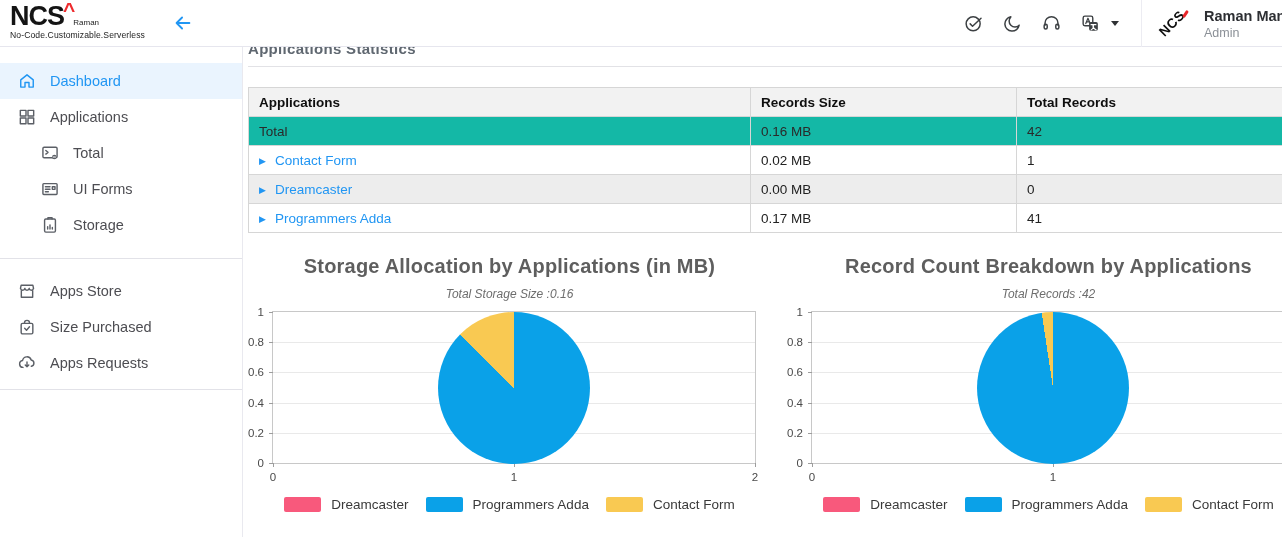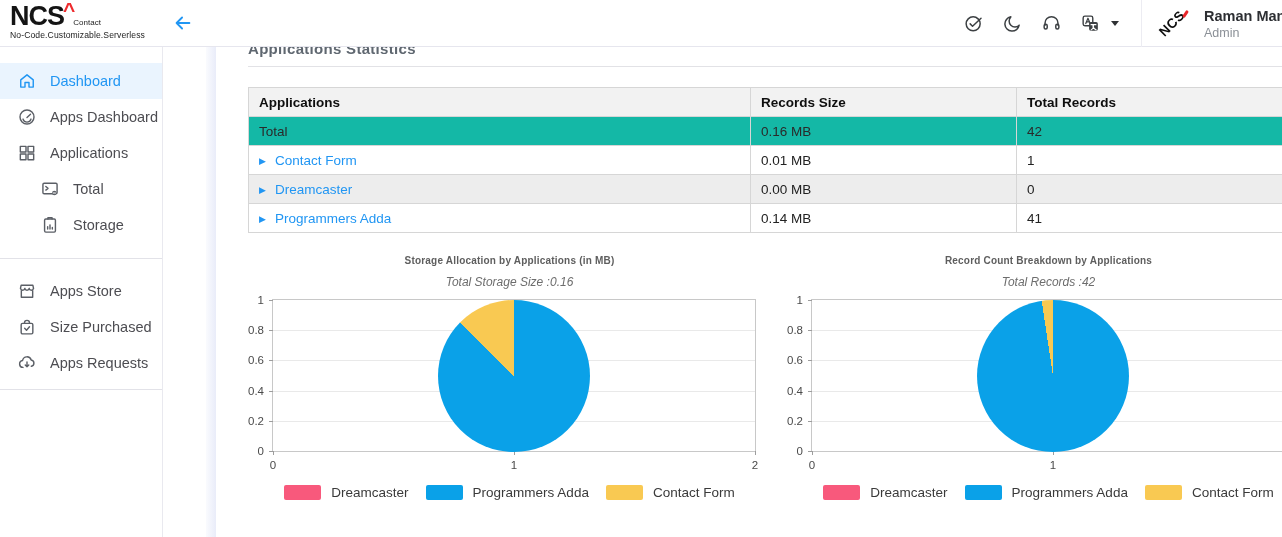--- a/index.html
+++ b/index.html
@@ -37,21 +37,21 @@
   .profile { position:absolute; left:1152px; top:0; height:47px; display:flex; align-items:center; gap:12px; cursor:pointer; }
   .avatar { width:40px; height:36px; position:relative; display:flex; align-items:center; justify-content:center; }
   .avatar-text { display:inline-block; transform:rotate(-45deg); font-size:13.5px; font-weight:800;
                  letter-spacing:0.5px; color:#0d0d0d; }
   .avatar-tick { position:absolute; right:5px; top:4px; width:3px; height:8px; background:#e8262a;
                  border-radius:2px; transform:rotate(35deg); }
   .profile-name { font-size:14.5px; font-weight:700; color:#2d2f33; white-space:nowrap; }
   .profile-role { font-size:12.5px; color:#8b9097; margin-top:2px; }
 
   
-  .sidebar { position:absolute; left:0; top:47px; width:163px; bottom:0; background:#fff;
+  .sidebar { position:absolute; left:0; top:47px; width:243px; bottom:0; background:#fff;
              border-right:1px solid #e9e9ef; padding-top:16px; z-index:10; }
   .side-item { height:36px; display:flex; align-items:center; gap:13px; padding-left:17px;
                font-size:14.5px; color:#4d4d52; cursor:pointer; }
   .side-item.indent { padding-left:40px; }
   .side-item.active { background:#eaf4fe; color:#2196f3; }
   .side-item .icn { width:20px; height:20px; flex:0 0 auto; color:#5b5f66; display:flex; }
   .side-item.active .icn { color:#2196f3; }
   .side-item .icn svg { width:20px; height:20px; }
   .side-divider { border-top:1px solid #e2e2e8; margin:15px 0 14px 0; }
   .side-divider.second { margin-top:8px; }
@@ -72,21 +72,21 @@
   .stats-table thead th { background:#f2f2f2; color:#0e0e0e; font-weight:700; }
   tr.row-total td { background:#14b8a6; color:#2a2a2a; }
   tr.row-alt td { background:#ededed; }
   .app-link { color:#2196f3; cursor:pointer; display:inline-flex; align-items:center; gap:9px; }
   .expander { font-size:9px; color:#2196f3; }
 
   
   .charts-row { display:flex; margin:22px 0 0 32px; }
   .chart { width:523px; flex:0 0 auto; }
   .chart + .chart { margin-left:16px; }
-  .chart-title { text-align:center; font-size:10px; font-weight:700; color:#5e5e5e; letter-spacing:0.2px; }
+  .chart-title { text-align:center; font-size:20px; font-weight:700; color:#5e5e5e; letter-spacing:0.2px; }
   .chart-subtitle { text-align:center; font-size:12px; font-style:italic; color:#6d6d6d; margin-top:9px; }
   .plot-wrap { position:relative; margin:10px 0 0 24px; width:484px; }
   .plot { position:relative; width:484px; height:153px; border:1px solid #c8c8c8; background:#fff; }
   .gridline { position:absolute; left:0; right:0; height:1px; background:#e9e9e9; }
   .ytick-label { position:absolute; right:100%; margin-right:9px; transform:translateY(-50%);
                  font-size:11.5px; color:#4a4a4a; }
   .ytick-mark { position:absolute; right:100%; width:4px; height:1px; background:#9d9d9d; }
   .xtick-label { position:absolute; top:100%; margin-top:8px; transform:translateX(-50%);
                  font-size:11.5px; color:#4a4a4a; }
   .xtick-mark { position:absolute; top:100%; width:1px; height:4px; background:#9d9d9d; }
@@ -125,37 +125,37 @@
           <tr class="row-total">
             <td>Total</td>
             <td>0.16 MB</td>
             <td>42</td>
           </tr>
           <tr class="">
             <td><span class="app-link">
                 <span class="expander">▶</span>
                 <span>Contact Form</span>
               </span></td>
-            <td>0.01 MB</td>
+            <td>0.02 MB</td>
             <td>1</td>
           </tr>
           <tr class="row-alt">
             <td><span class="app-link">
                 <span class="expander">▶</span>
                 <span>Dreamcaster</span>
               </span></td>
             <td>0.00 MB</td>
             <td>0</td>
           </tr>
           <tr class="">
             <td><span class="app-link">
                 <span class="expander">▶</span>
                 <span>Programmers Adda</span>
               </span></td>
-            <td>0.14 MB</td>
+            <td>0.17 MB</td>
             <td>41</td>
           </tr>
         </tbody>
     </table>
 
     <div class="charts-row">
       <div class="chart" id="chart-0">
         <div class="chart-title">Storage Allocation by Applications (in MB)</div>
         <div class="chart-subtitle">Total Storage Size :0.16</div>
         <div class="plot-wrap">
@@ -251,48 +251,48 @@
         <span class="icn">
           <svg viewBox="0 0 24 24" fill="none" stroke="currentColor" stroke-width="1.7" stroke-linecap="round" stroke-linejoin="round">
             <path d="M4.5 10.7 L12 4.6 L19.5 10.7 V19.3 H14.4 V13.8 H9.6 V19.3 H4.5 Z"></path>
           </svg>
         </span>
         <span>Dashboard</span>
       </div>
       <div class="side-item">
         <span class="icn">
           <svg viewBox="0 0 24 24" fill="none" stroke="currentColor" stroke-width="1.7" stroke-linecap="round" stroke-linejoin="round">
-            <circle cx="12" cy="12" r="8.4"></circle>
-            <path d="M12 12.5 L16.2 8.6"></path>
-            <path d="M7.2 14.5 a5 5 0 0 0 9.6 0"></path>
-          </svg>
-        </span>
-        <span>Apps Dashboard</span>
-      </div>
-      <div class="side-item">
-        <span class="icn">
-          <svg viewBox="0 0 24 24" fill="none" stroke="currentColor" stroke-width="1.7" stroke-linecap="round" stroke-linejoin="round">
             <rect x="4" y="4" width="6.8" height="6.8"></rect>
             <rect x="13.2" y="4" width="6.8" height="6.8"></rect>
             <rect x="4" y="13.2" width="6.8" height="6.8"></rect>
             <rect x="13.2" y="13.2" width="6.8" height="6.8"></rect>
           </svg>
         </span>
         <span>Applications</span>
       </div>
       <div class="side-item indent">
         <span class="icn">
           <svg viewBox="0 0 24 24" fill="none" stroke="currentColor" stroke-width="1.7" stroke-linecap="round" stroke-linejoin="round">
             <rect x="3.5" y="5" width="17" height="12.6" rx="1.5"></rect>
             <path d="M7 9 l2.6 2.2 L7 13.3"></path>
             <circle cx="17.2" cy="16.8" r="2.7" fill="currentColor" stroke="none"></circle>
             <path d="M15.9 16.8 h2.6" stroke="#fff" stroke-width="1.4"></path>
           </svg>
         </span>
         <span>Total</span>
+      </div>
+      <div class="side-item indent">
+        <span class="icn">
+          <svg viewBox="0 0 24 24" fill="none" stroke="currentColor" stroke-width="1.7" stroke-linecap="round" stroke-linejoin="round">
+            <rect x="3.5" y="5.5" width="17" height="13" rx="1"></rect>
+            <path d="M6.5 9.2 h5.5 M6.5 12.2 h5.5 M6.5 15.2 h3.5"></path>
+            <rect x="14.8" y="9.2" width="3.2" height="3.2"></rect>
+          </svg>
+        </span>
+        <span>UI Forms</span>
       </div>
       <div class="side-item indent">
         <span class="icn">
           <svg viewBox="0 0 24 24" fill="none" stroke="currentColor" stroke-width="1.7" stroke-linecap="round" stroke-linejoin="round">
             <rect x="5.5" y="4.8" width="13" height="15.7" rx="1.5"></rect>
             <path d="M9.5 4.8 V3.2 h5 v1.6"></path>
             <path d="M9.2 16.8 v-2.8 M12 16.8 v-5 M14.8 16.8 v-1.8"></path>
           </svg>
         </span>
         <span>Storage</span>
@@ -328,21 +328,21 @@
         <span>Apps Requests</span>
       </div>
       <div class="side-divider second"></div>
     </nav>
 
   <header class="topbar">
     <div class="logo-wrap">
       <div class="logo-line">
         <span class="logo-ncs">NCS</span>
         <span class="logo-caret">^</span>
-        <span class="logo-city">Contact</span>
+        <span class="logo-city">Raman</span>
       </div>
       <div class="logo-tagline">No-Code.Customizable.Serverless</div>
     </div>
 
     <div class="collapse-btn">
       <svg viewBox="0 0 24 24" fill="none" stroke="currentColor" stroke-width="2" stroke-linecap="round" stroke-linejoin="round">
           <path d="M19 12 H5 M11 6 L5 12 l6 6"></path>
         </svg>
     </div>
 

